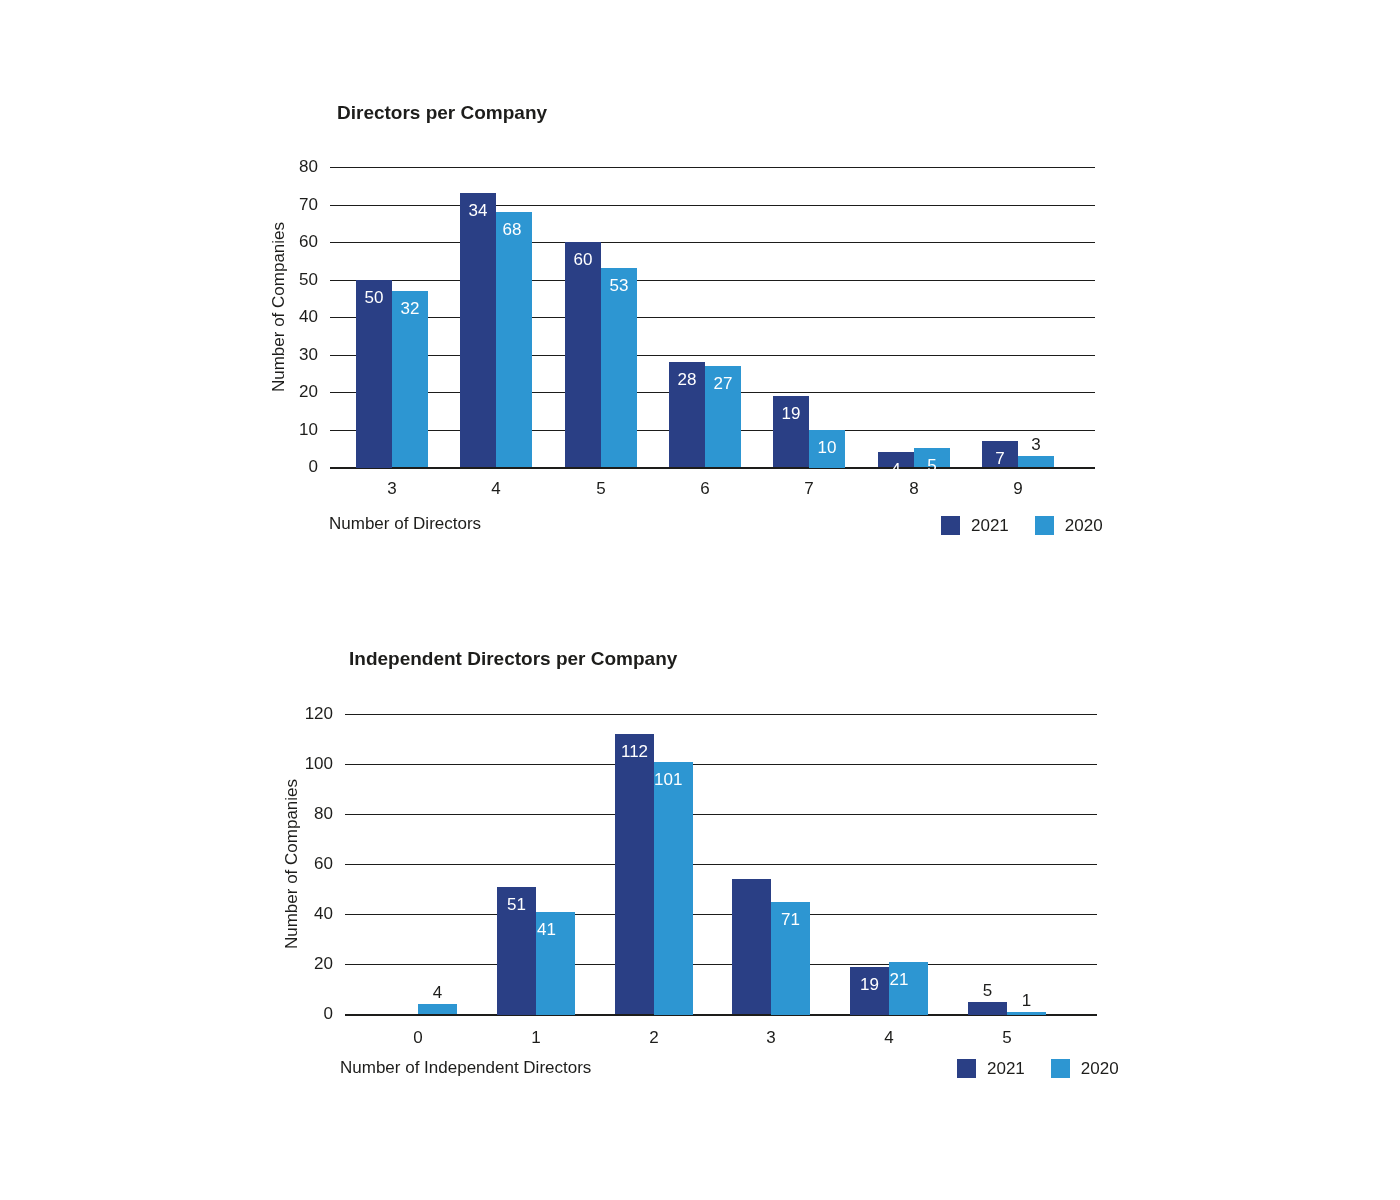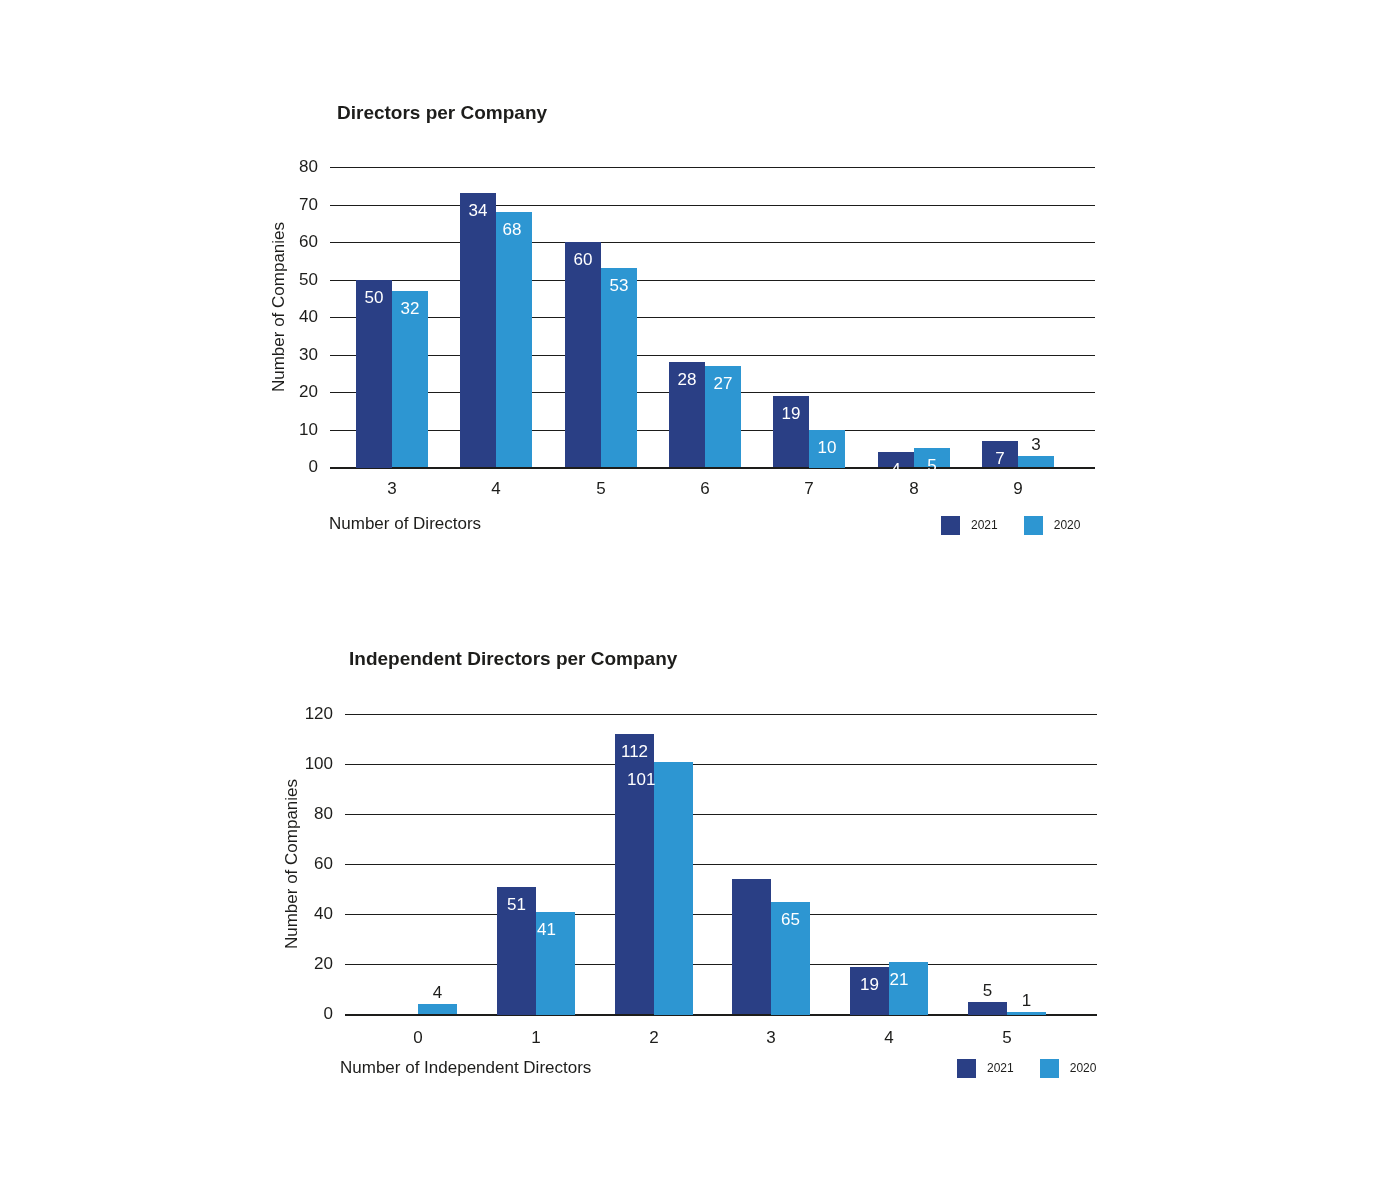--- a/index.html
+++ b/index.html
@@ -12,21 +12,21 @@
   .gridline{position:absolute;background:#1d1d1b;height:1px;}
   .gridline.axis{height:2px;}
   .ytick{position:absolute;width:60px;text-align:right;font-size:17px;line-height:20px;color:#1d1d1b;}
   .xtick{position:absolute;width:60px;text-align:center;font-size:17px;line-height:18px;color:#1d1d1b;}
   .bar{position:absolute;}
   .vlabel{position:absolute;text-align:center;font-size:17px;line-height:17px;}
   .vlabel.inside{color:#ffffff;}
   .vlabel.above{color:#1d1d1b;}
   .legend{position:absolute;display:flex;align-items:center;height:22px;}
   .swatch{display:inline-block;width:19px;height:19px;margin-right:11px;}
-  .legend-label{font-size:12px;line-height:1;margin-right:26px;white-space:nowrap;}
+  .legend-label{font-size:17px;line-height:1;margin-right:26px;white-space:nowrap;}
   .legend-label:last-child{margin-right:0;}
 </style>
 </head>
 <body>
 
 <div class="page">
 
   <section class="chart">
     <h2 class="chart-title" style="left: 337px; top: 103px;">Directors per Company</h2>
     <div class="ylabel" style="left: 278px; top: 307px;">Number of Companies</div>
@@ -123,26 +123,26 @@
       <div class="vlabel above" style="left: 418px; top: 984px; width: 39px;">4</div>
       <div class="xtick" style="left: 506px; top: 1029px;">1</div>
       <div class="bar" style="left: 497px; top: 887px; width: 39px; height: 128px; background: rgb(42, 63, 133);"></div>
       <div class="vlabel inside" style="left: 497px; top: 896px; width: 39px;">51</div>
       <div class="bar" style="left: 536px; top: 912px; width: 39px; height: 103px; background: rgb(45, 150, 210);"></div>
       <div class="vlabel inside" style="left: 536px; top: 921px; width: 21px;">41</div>
       <div class="xtick" style="left: 624px; top: 1029px;">2</div>
       <div class="bar" style="left: 615px; top: 734px; width: 39px; height: 280px; background: rgb(42, 63, 133);"></div>
       <div class="vlabel inside" style="left: 615px; top: 743px; width: 39px;">112</div>
       <div class="bar" style="left: 654px; top: 762px; width: 39px; height: 253px; background: rgb(45, 150, 210);"></div>
-      <div class="vlabel inside" style="left: 627px; top: 771px; width: 25px;">101</div>
+      <div class="vlabel inside" style="left: 654px; top: 771px; width: 25px;">101</div>
       <div class="xtick" style="left: 741px; top: 1029px;">3</div>
       <div class="bar" style="left: 732px; top: 879px; width: 39px; height: 135px; background: rgb(42, 63, 133);"></div>
       <div class="vlabel inside" style="left: 732px; top: 888px; width: 39px; padding-left: 33px;">54</div>
       <div class="bar" style="left: 771px; top: 902px; width: 39px; height: 113px; background: rgb(45, 150, 210);"></div>
-      <div class="vlabel inside" style="left: 771px; top: 911px; width: 39px;">65</div>
+      <div class="vlabel inside" style="left: 771px; top: 911px; width: 39px;">71</div>
       <div class="xtick" style="left: 859px; top: 1029px;">4</div>
       <div class="bar" style="left: 850px; top: 967px; width: 39px; height: 48px; background: rgb(42, 63, 133);"></div>
       <div class="vlabel inside" style="left: 850px; top: 976px; width: 39px;">19</div>
       <div class="bar" style="left: 889px; top: 962px; width: 39px; height: 53px; background: rgb(45, 150, 210);"></div>
       <div class="vlabel inside" style="left: 889px; top: 971px; width: 20px;">21</div>
       <div class="xtick" style="left: 977px; top: 1029px;">5</div>
       <div class="bar" style="left: 968px; top: 1002px; width: 39px; height: 13px; background: rgb(42, 63, 133);"></div>
       <div class="vlabel above" style="left: 968px; top: 982px; width: 39px;">5</div>
       <div class="bar" style="left: 1007px; top: 1012px; width: 39px; height: 3px; background: rgb(45, 150, 210);"></div>
       <div class="vlabel above" style="left: 1007px; top: 992px; width: 39px;">1</div>

